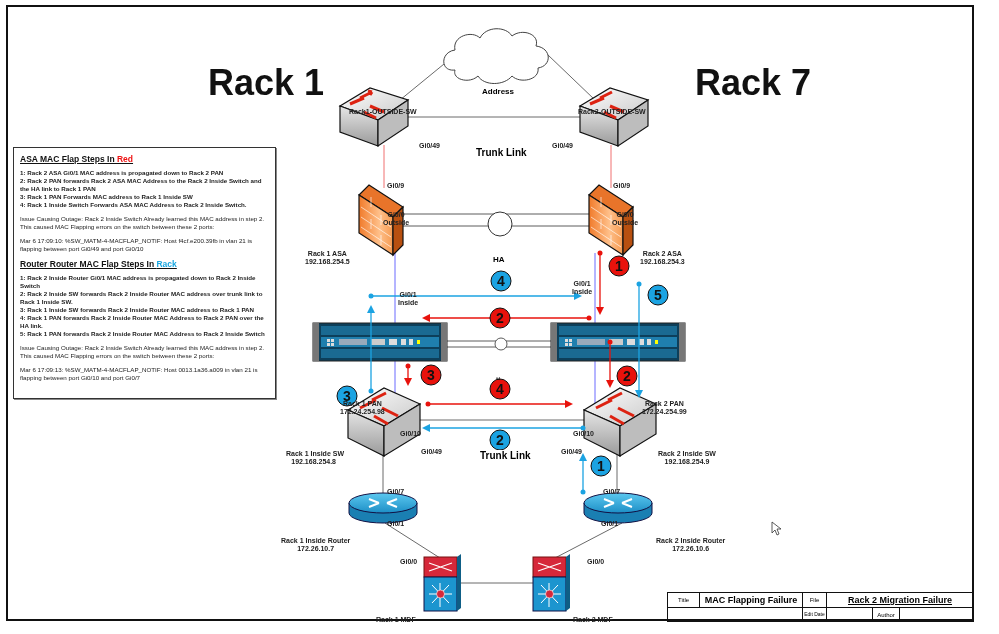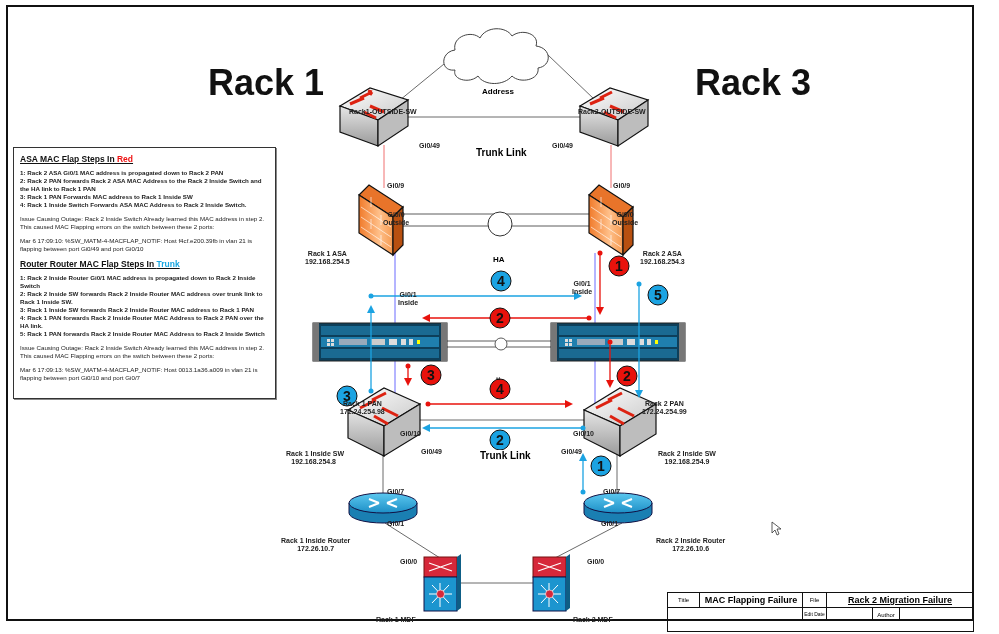--- a/index.html
+++ b/index.html
@@ -10,32 +10,32 @@
   .lbl { font-size:7px; font-weight:bold; color:#222; line-height:8px; white-space:nowrap; }
   .lbl-c { text-align:center; }
   .lbl-r { text-align:right; }
   #notes { position:absolute; left:13px; top:147px; width:263px; height:252px; border:1px solid #333; box-shadow:1px 1px 0 #888; background:#fff; box-sizing:border-box; padding:5px 6px; font-size:6.2px; line-height:8px; color:#222; }
   #notes .h { font-size:8.5px; font-weight:bold; text-decoration:underline; margin:2px 0 6px 0; color:#111; }
   #notes .h .red { color:#e11; }
   #notes .h .blue { color:#19a6e0; }
   #notes .step { font-weight:bold; }
   #notes .para { margin-top:6px; }
   svg { position:absolute; left:0; top:0; }
-  #titleblock { position:absolute; left:667px; top:592px; width:307px; height:40px; border:1px solid #111; box-sizing:border-box; font-size:6px; }
+  #titleblock { position:absolute; left:667px; top:592px; width:307px; height:30px; border:1px solid #111; box-sizing:border-box; font-size:6px; }
   .tb-cell { position:absolute; border-right:1px solid #111; box-sizing:border-box; display:flex; align-items:center; justify-content:center; text-align:center; }
   .tb-row2 { border-top:1px solid #111; }
   .tb-big { font-size:9px; font-weight:bold; }
 </style>
 </head>
 <body>
 
 <div id="frame"></div>
 
 <div class="abs rack-title" style="left:208px;top:26px;">Rack 1</div>
-<div class="abs rack-title" style="left:695px;top:26px;">Rack 3</div>
+<div class="abs rack-title" style="left:695px;top:26px;">Rack 7</div>
 
 <svg width="999" height="634">
   <defs>
     <marker id="arR" markerWidth="8" markerHeight="8" refX="6" refY="4" orient="auto" markerUnits="userSpaceOnUse">
       <path d="M0,0 L8,4 L0,8 z" fill="#e8120c"></path>
     </marker>
     <marker id="arB" markerWidth="8" markerHeight="8" refX="6" refY="4" orient="auto" markerUnits="userSpaceOnUse">
       <path d="M0,0 L8,4 L0,8 z" fill="#1ba3e2"></path>
     </marker>
     <linearGradient id="swTop" x1="0" y1="0" x2="1" y2="1">
@@ -320,21 +320,21 @@
 <div class="abs lbl" style="left:573px;top:580px;">Rack 2  MDF</div>
 
 <div id="notes">
   <div class="h"><span>ASA MAC Flap Steps In </span><span class="red">Red</span></div>
   <div class="step">1: Rack 2  ASA Gi0/1 MAC address is propagated down to Rack 2  PAN</div>
   <div class="step">2: Rack 2  PAN forwards Rack 2  ASA MAC Address to the Rack 2  Inside Switch and the HA link to Rack 1  PAN</div>
   <div class="step">3: Rack 1  PAN Forwards MAC address to Rack 1  Inside SW</div>
   <div class="step">4: Rack 1  Inside Switch Forwards ASA MAC Address to Rack 2  Inside Switch.</div>
   <div class="para">Issue Causing Outage: Rack 2  Inside Switch Already learned this MAC address in step 2. This caused MAC Flapping errors on the switch between these 2 ports:</div>
   <div class="para">Mar  6 17:09:10: %SW_MATM-4-MACFLAP_NOTIF: Host f4cf.e200.39fb in vlan 21 is flapping between port Gi0/49 and port Gi0/10</div>
-  <div class="h" style="margin-top:7px"><span>Router Router MAC Flap Steps In </span><span class="blue">Trunk</span></div>
+  <div class="h" style="margin-top:7px"><span>Router Router MAC Flap Steps In </span><span class="blue">Rack</span></div>
   <div class="step">1: Rack 2  Inside Router Gi0/1 MAC address is propagated down to Rack 2  Inside Switch</div>
   <div class="step">2: Rack 2  Inside SW forwards Rack 2  Inside Router MAC address over trunk link to Rack 1  Inside SW.</div>
   <div class="step">3: Rack 1  Inside SW forwards Rack 2  Inside Router MAC address to Rack 1  PAN</div>
   <div class="step">4: Rack 1   PAN forwards Rack 2  Inside Router MAC Address to Rack 2  PAN over the HA link.</div>
   <div class="step">5: Rack 1  PAN forwards Rack 2  Inside Router MAC Address to Rack 2  Inside Switch</div>
   <div class="para">Issue Causing Outage: Rack 2  Inside Switch Already learned this MAC address in step 2. This caused MAC Flapping errors on the switch between these 2 ports:</div>
   <div class="para">Mar  6 17:09:13: %SW_MATM-4-MACFLAP_NOTIF: Host 0013.1a36.a009 in vlan 21 is flapping between port Gi0/10 and port Gi0/7</div>
 </div>
 
 <div id="titleblock">

